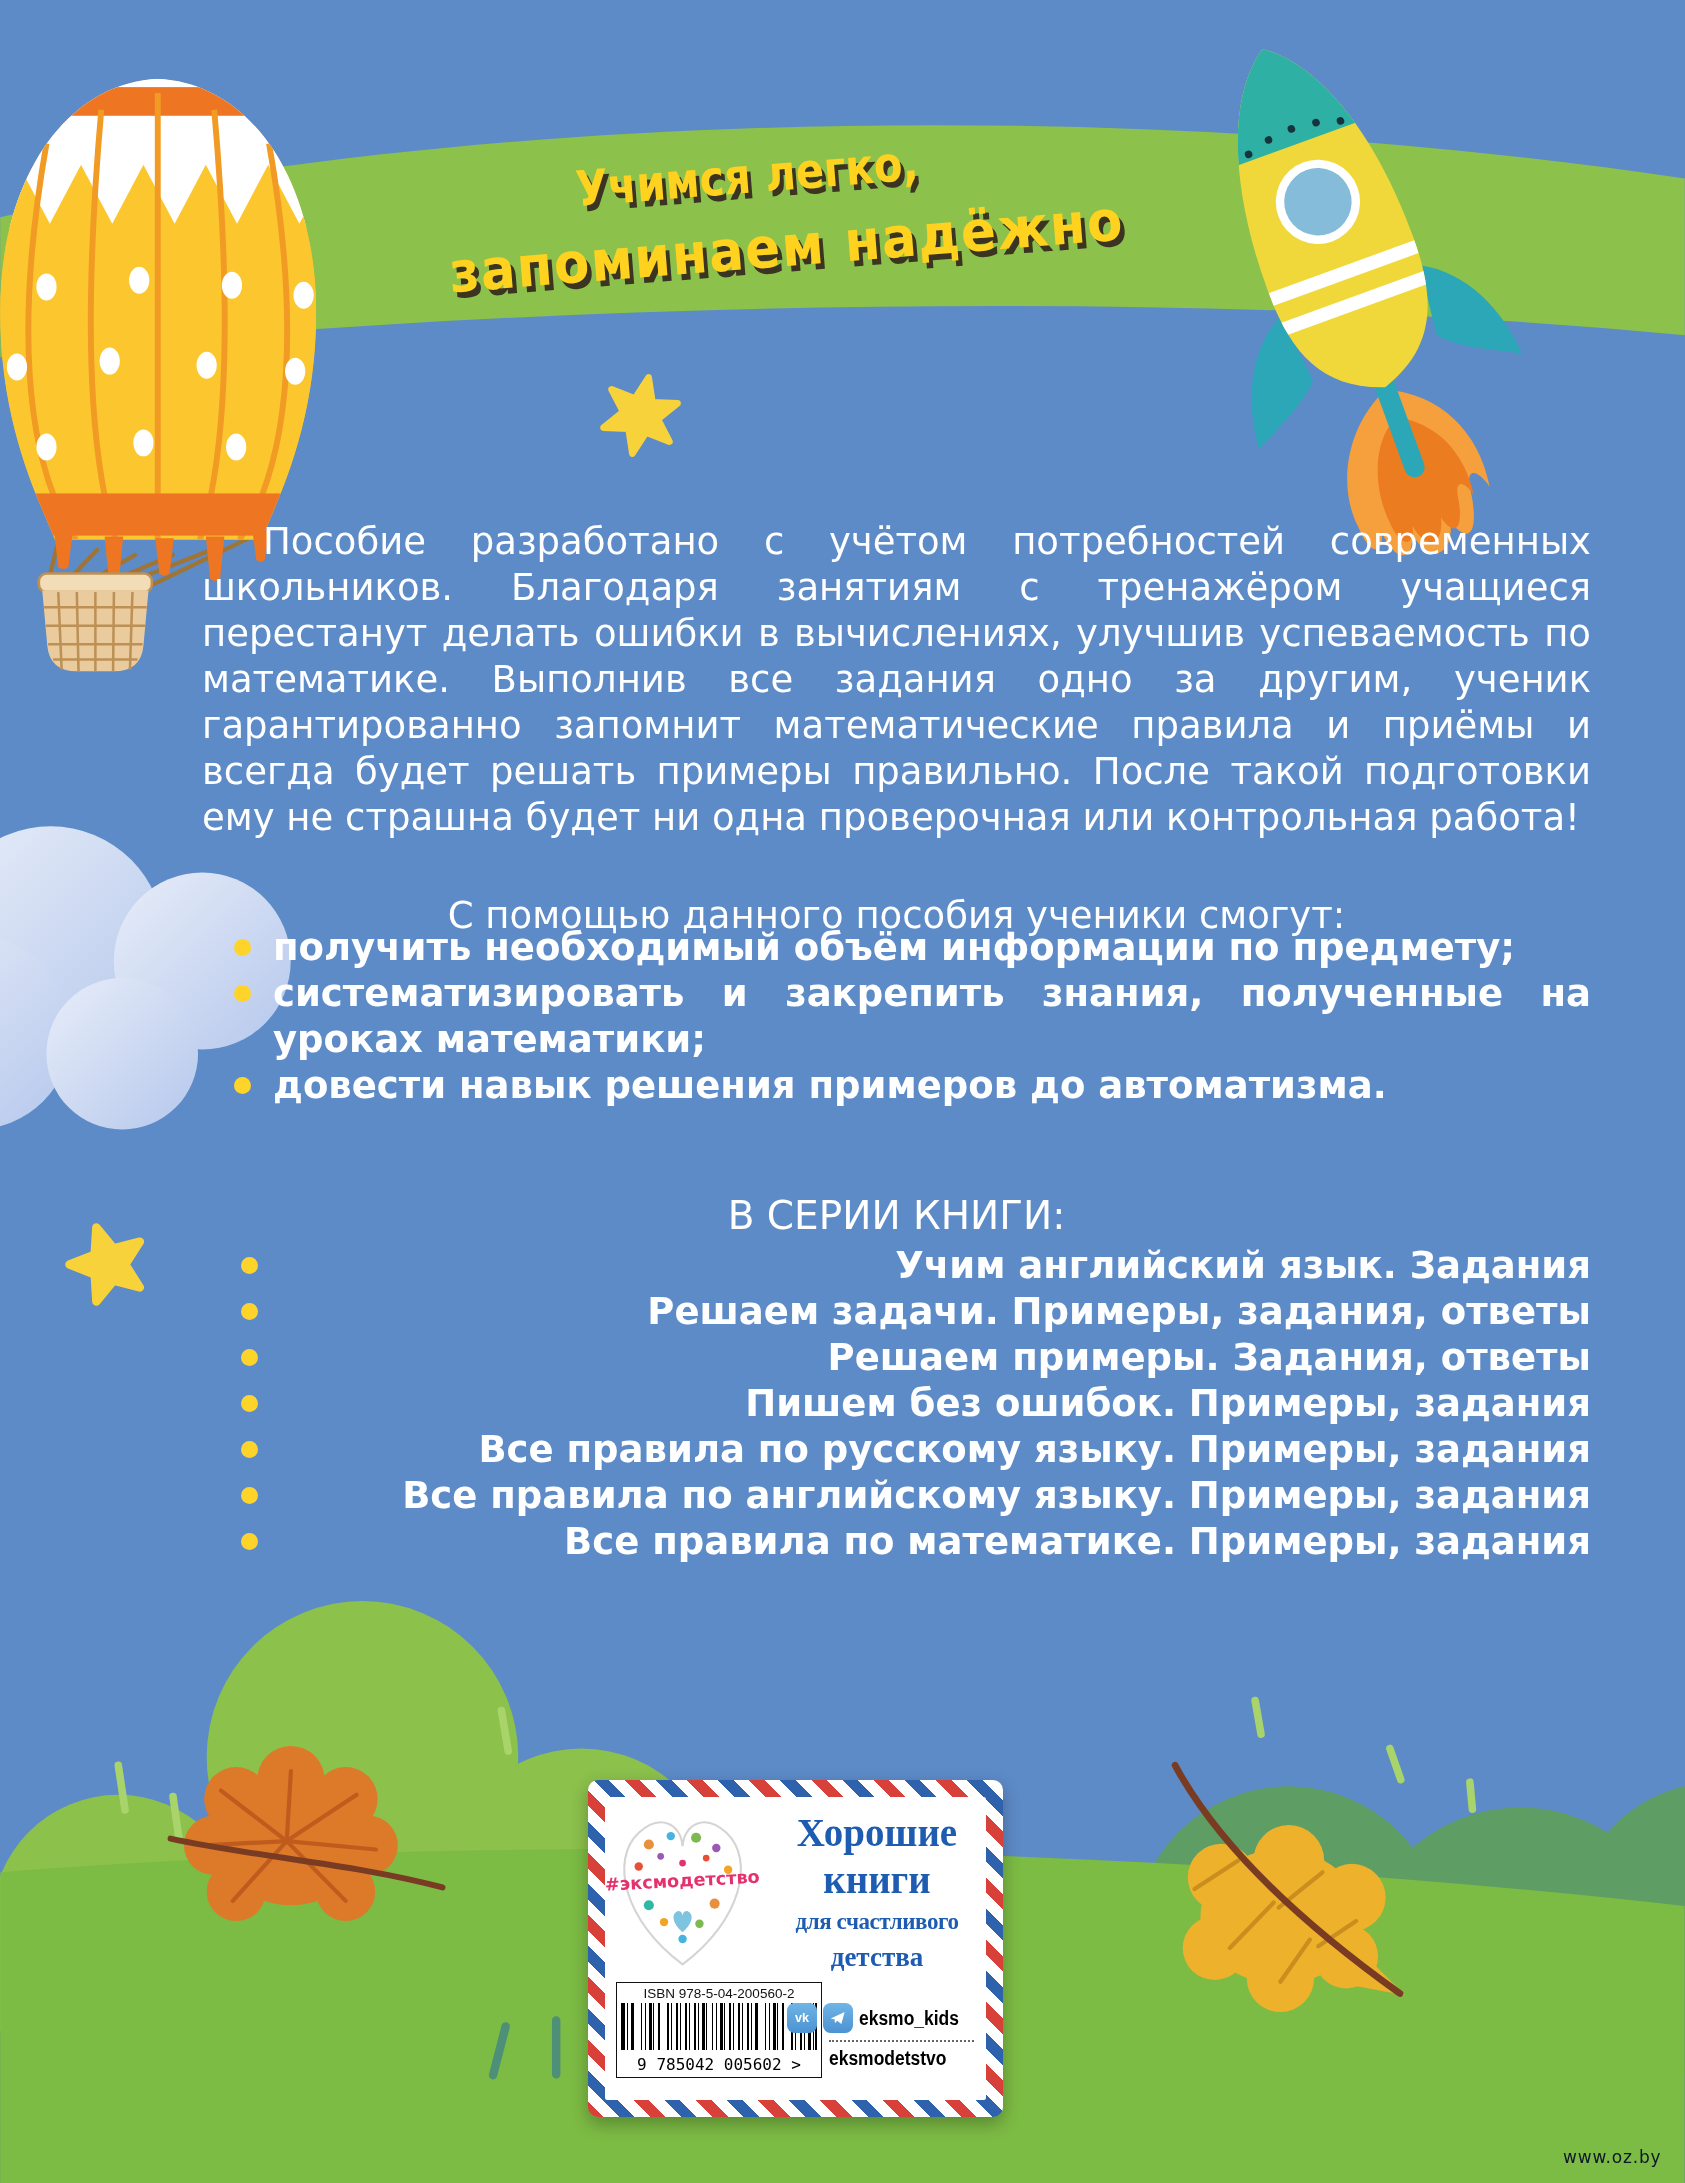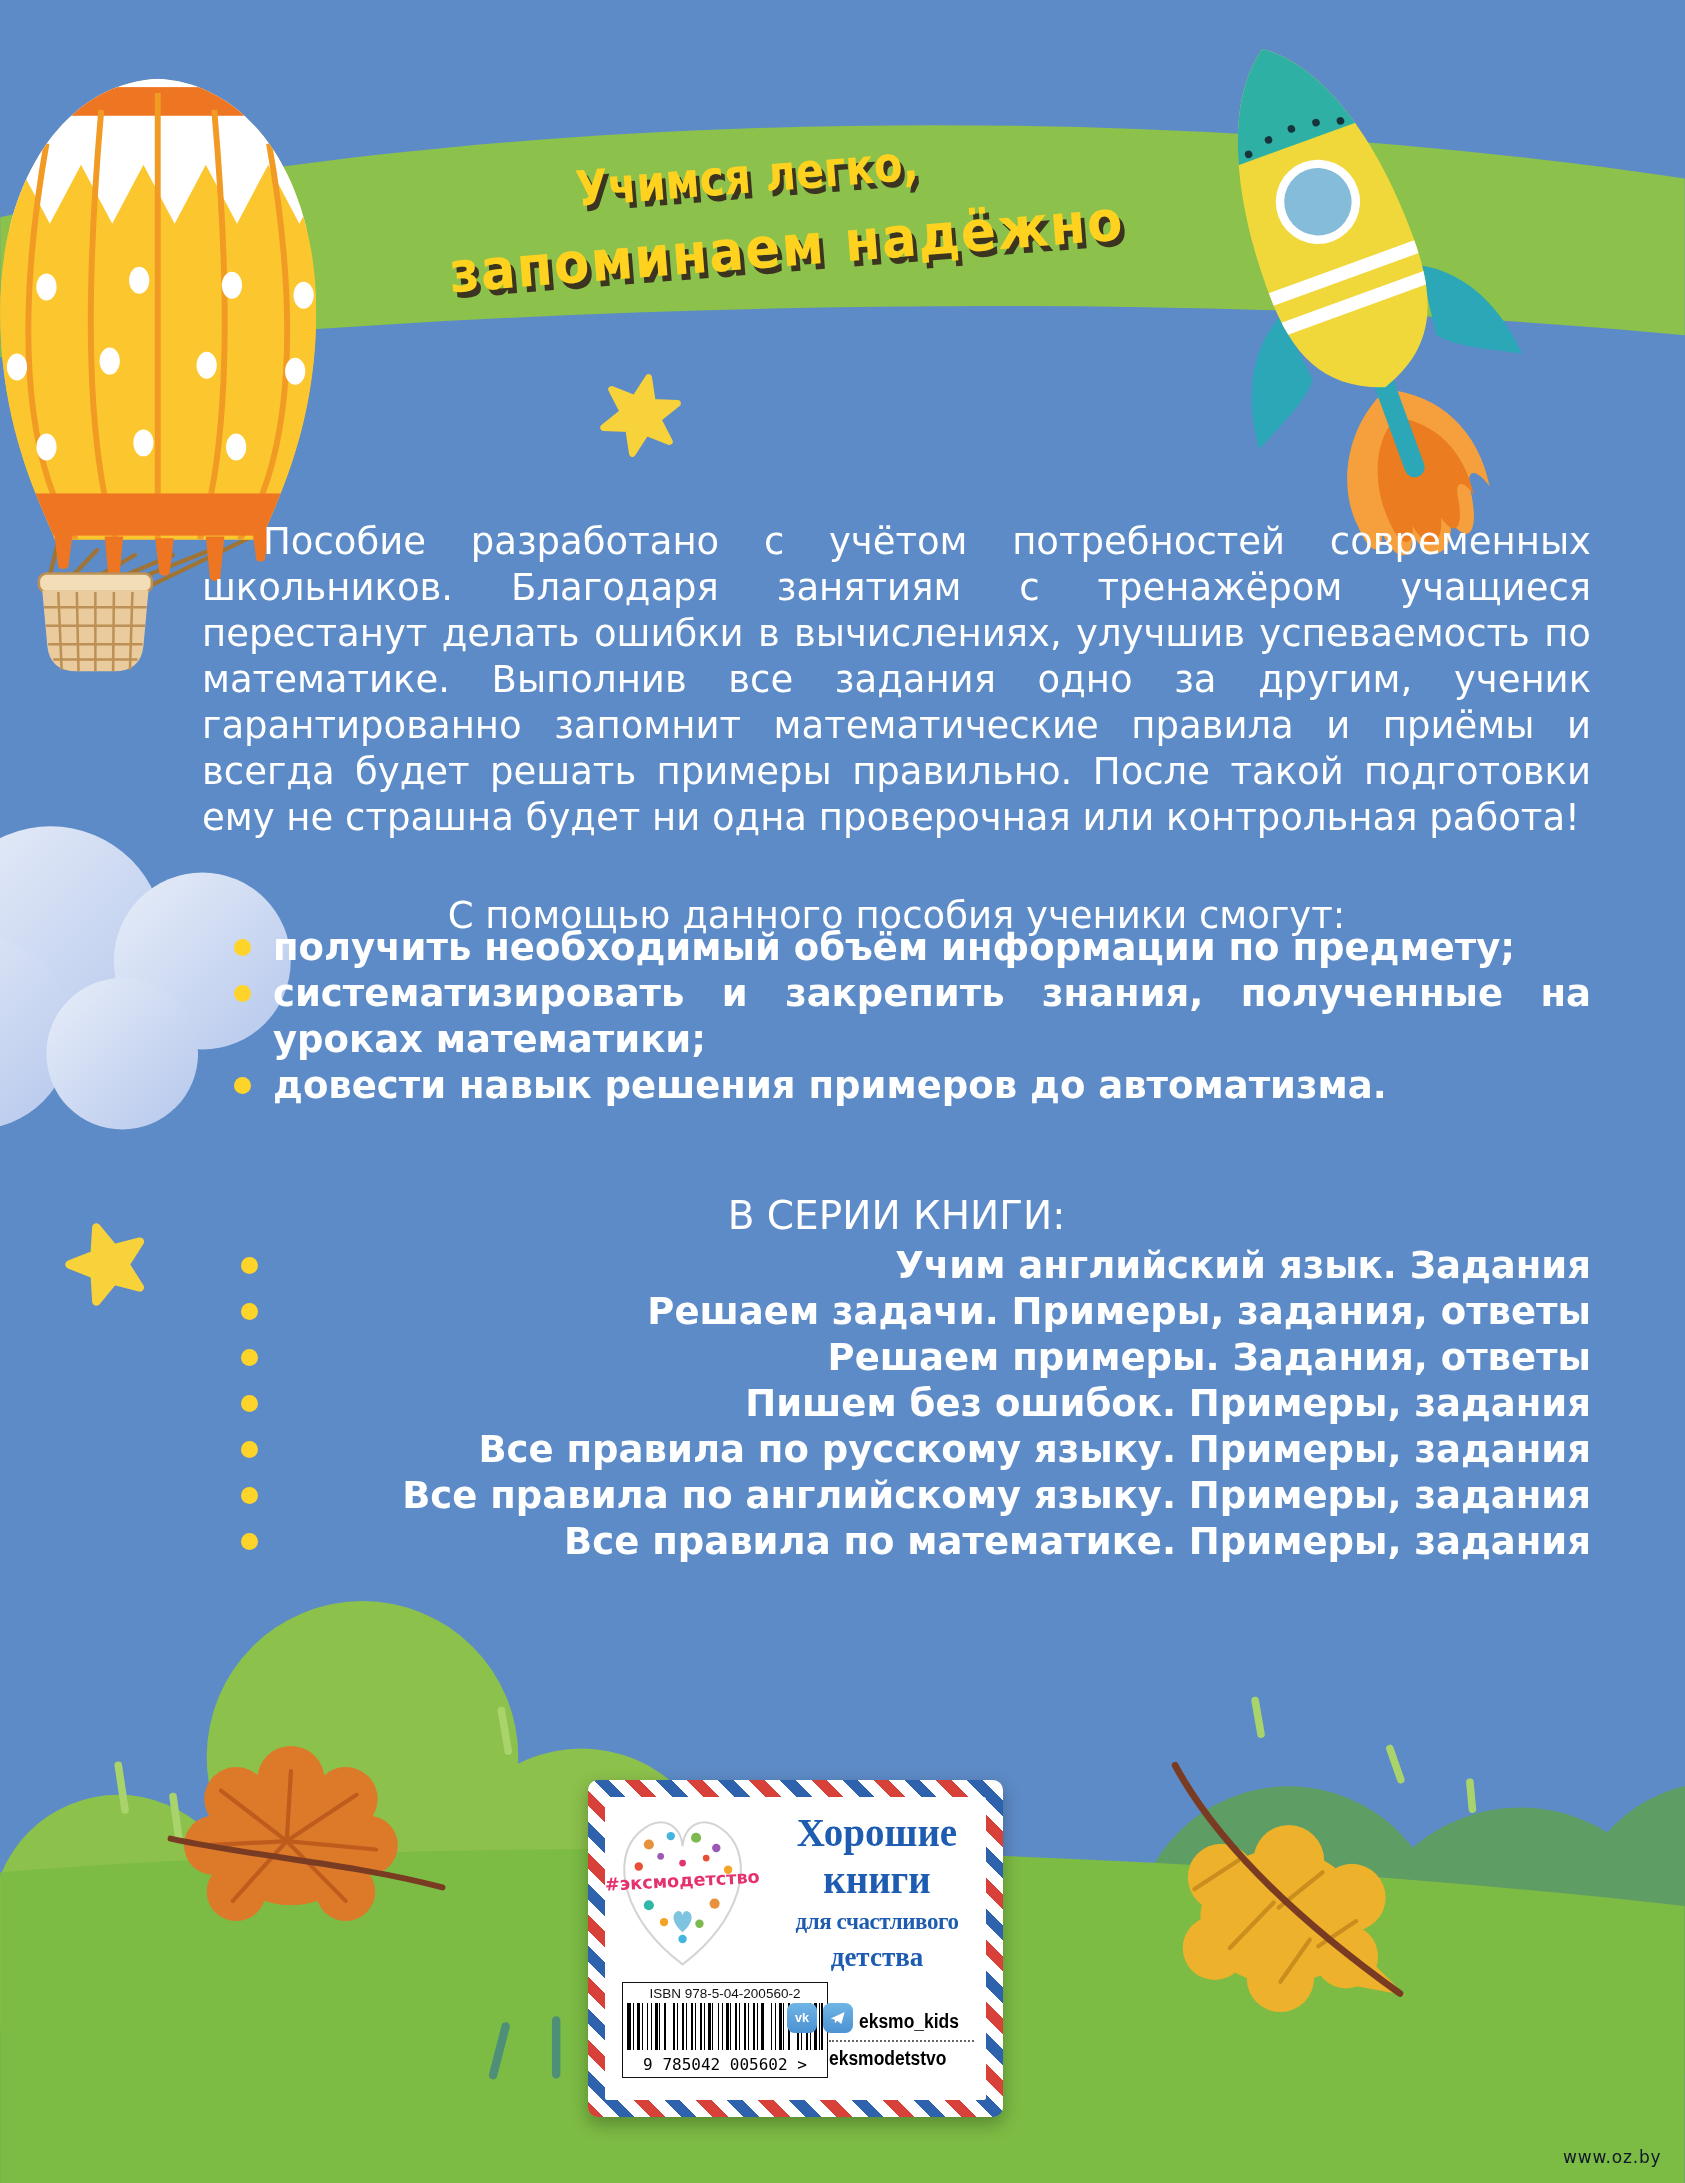--- a/index.html
+++ b/index.html
@@ -30,29 +30,29 @@
   
   .card{left:588px;top:1780px;width:415px;height:337px;border-radius:10px;padding:17px;box-sizing:border-box;
         background:repeating-linear-gradient(45deg,#d8403a 0 11px,#ffffff 11px 22px,#2e62ad 22px 33px,#ffffff 33px 44px);
         box-shadow:0 6.7px 17px rgba(0,0,0,.28);}
   .card-inner{position:relative;width:100%;height:100%;background:#fff;border-radius:2.5px;overflow:hidden;}
   .slogan{position:absolute;left:175px;top:11.8px;width:194px;text-align:center;color:#1d5cb0;font-weight:bold;
           font-family:Liberation Serif, serif;}
   .slogan-l1,.slogan-l2{font-size:39px;line-height:47px;}
   .slogan-l3{font-size:23px;line-height:37px;letter-spacing:-0.4px;}
   .slogan-l4{font-size:27px;line-height:35px;}
-  .isbn-box{position:absolute;left:17px;top:185px;width:206px;border:1.7px solid #111;background:#fff;
+  .isbn-box{position:absolute;left:11px;top:185px;width:206px;border:1.7px solid #111;background:#fff;
             padding:2.5px 4.2px;box-sizing:border-box;text-align:center;}
   .isbn-label{font-size:13.5px;color:#111;font-family:"Liberation Sans",sans-serif;white-space:nowrap;}
   .barcode{height:47px;margin-top:2.5px;border-left:2.5px solid #000;border-right:2.5px solid #000;
            background:repeating-linear-gradient(90deg,#000 0 1.7px,transparent 1.7px 4.2px,#000 4.2px 5px,
              transparent 5px 8.4px,#000 8.4px 11px,transparent 11px 12.6px,#000 12.6px 13.5px,transparent 13.5px 17.7px);}
   .barcode-digits{font-family:"DejaVu Sans Mono",monospace;font-size:16px;color:#000;margin-top:5px;white-space:nowrap;}
   .social{position:absolute;left:182px;top:206px;width:198px;font-family:"Liberation Sans",sans-serif;}
-  .social-row{display:flex;align-items:flex-end;gap:5.9px;}
+  .social-row{display:flex;align-items:center;gap:5.9px;}
   .badge{width:30px;height:30px;border-radius:7.6px;background:linear-gradient(#6fb5e6,#4b92d2);
          display:flex;align-items:center;justify-content:center;color:#fff;font-weight:bold;font-size:12.6px;}
   .handle{font-size:19.4px;font-weight:bold;color:#000;transform:scaleX(.9);transform-origin:left;white-space:nowrap;}
   .social-divider{border-bottom:2.5px dotted #666;margin:6.7px 0 5px 42px;width:145px;}
   .handle2{margin-left:42px;}
 
   .watermark{right:23.6px;top:2147px;font-size:17px;color:#0f172a;letter-spacing:0.8px;}
 </style>
 </head>
 <body>

